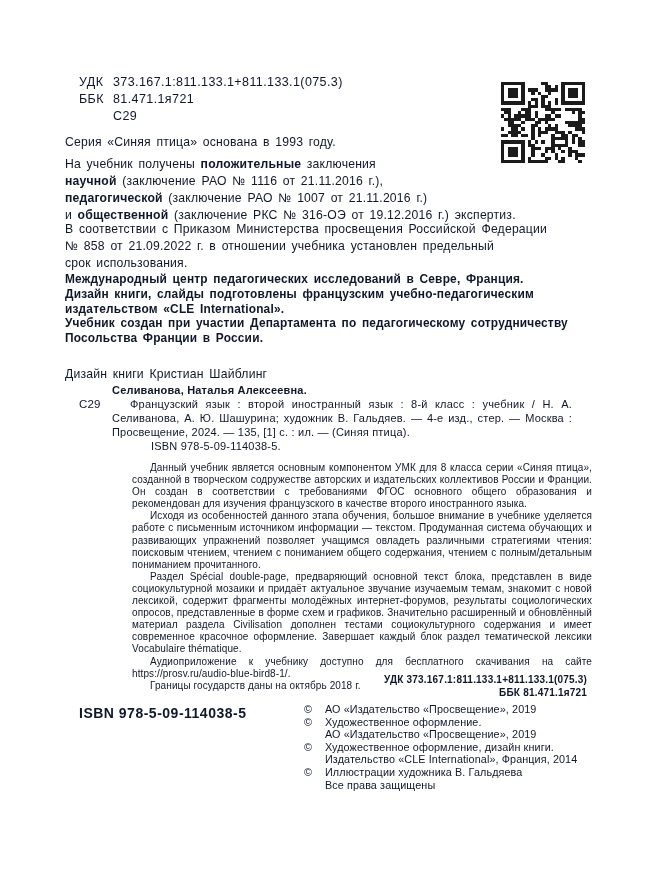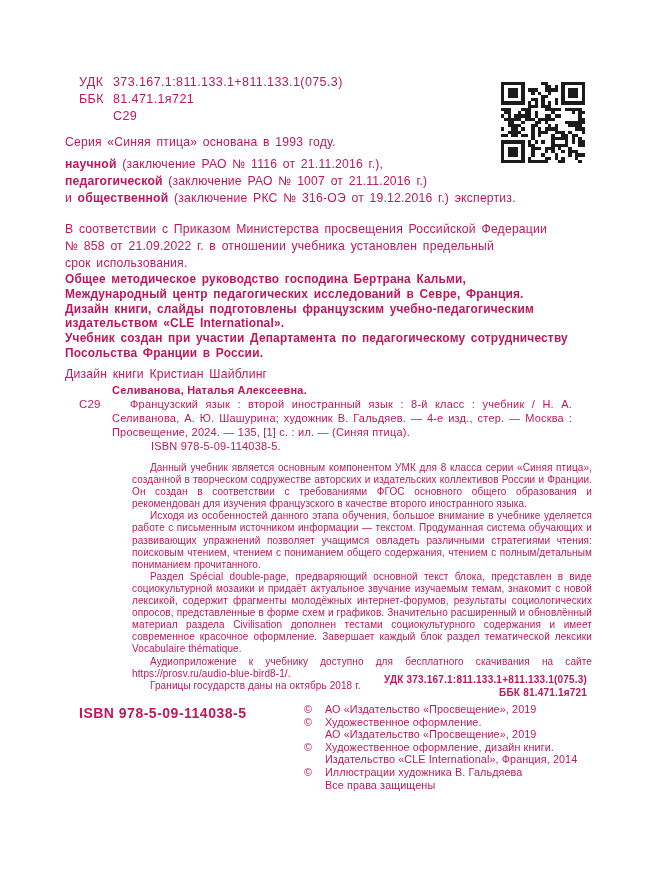--- a/index.html
+++ b/index.html
@@ -1,18 +1,18 @@
 <!DOCTYPE html>
 <html lang="ru"><head>
 <meta charset="utf-8">
 <style>
   html,body{margin:0;padding:0;background:#e8e8e8;}
   #page{
     position:relative;width:650px;height:869px;margin:0 auto;
-    background:#ffffff;color:#be185d;
+    background:#ffffff;color:#0f172a;
     font-family:"Liberation Sans","DejaVu Sans",sans-serif;
     overflow:hidden;
   }
   .b{font-weight:bold;}
   
   .top-codes{position:absolute;left:79px;top:74px;font-size:12.5px;line-height:17px;letter-spacing:.4px;}
   .top-codes .lbl{display:inline-block;width:34px;}
   .top-codes .sign{margin-left:34px;}
   
   .qr{position:absolute;left:501px;top:82px;width:84px;height:81px;}
@@ -369,33 +369,33 @@
           <rect x="17" y="24" width="1" height="1"></rect>
           <rect x="18" y="24" width="1" height="1"></rect>
           <rect x="23" y="24" width="1" height="1"></rect>
         </g>
       </svg>
   </div>
 
   <div class="cblock series">Серия «Синяя птица» основана в 1993 году.</div>
 
   <div class="cblock expertise">
+    <div><span>На учебник получены </span><span class="b">положительные</span><span> заключения</span></div>
     <div><span class="b">научной</span><span> (заключение РАО № 1116 от 21.11.2016 г.),</span></div>
     <div><span class="b">педагогической</span><span> (заключение РАО № 1007 от 21.11.2016 г.)</span></div>
     <div><span>и </span><span class="b">общественной</span><span> (заключение РКС № 316-ОЭ от 19.12.2016 г.) экспертиз.</span></div>
   </div>
 
   <div class="cblock decree">
     <div>В соответствии с Приказом Министерства просвещения Российской Федерации</div>
     <div>№ 858 от 21.09.2022 г. в отношении учебника установлен предельный</div>
     <div>срок использования.</div>
   </div>
 
   <div class="cblock management">
-    <div>Общее методическое руководство господина Бертрана Кальми,</div>
     <div>Международный центр педагогических исследований в Севре, Франция.</div>
     <div>Дизайн книги, слайды подготовлены французским учебно-педагогическим</div>
     <div>издательством «CLE International».</div>
     <div>Учебник создан при участии Департамента по педагогическому сотрудничеству</div>
     <div>Посольства Франции в России.</div>
   </div>
 
   <div class="cblock designer">Дизайн книги Кристиан Шайблинг</div>
 
   <div class="catalog">

